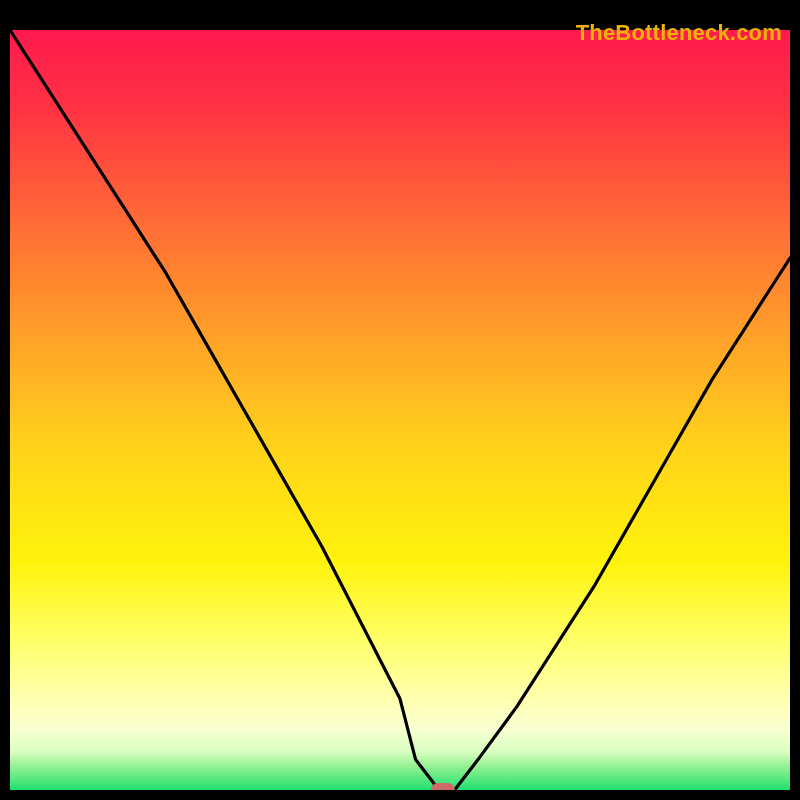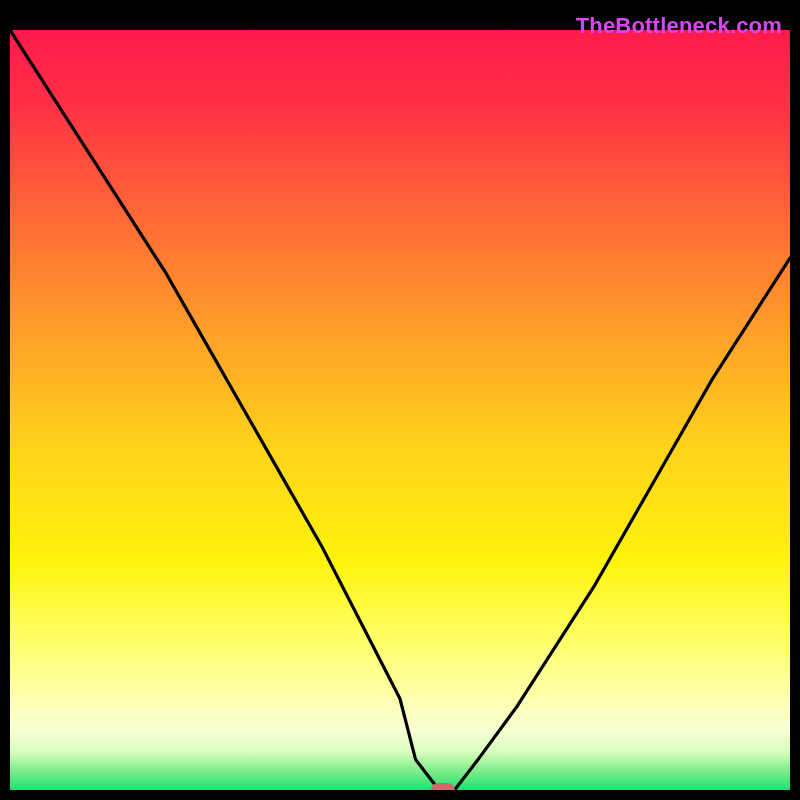--- a/index.html
+++ b/index.html
@@ -12,25 +12,25 @@
     overflow: hidden;
   }
   .frame {
     position: relative;
     width: 800px;
     height: 800px;
     background: #000000;
   }
   .watermark {
     position: absolute;
-    top: 13px;
+    top: 20px;
     right: 18px;
     font-size: 22px;
     font-weight: 600;
-    color: #d946ef;
+    color: #eab308;
     letter-spacing: 0.2px;
     z-index: 10;
   }
   svg.plot {
     position: absolute;
     left: 10px;
     top: 30px;
     width: 780px;
     height: 760px;
     display: block;

